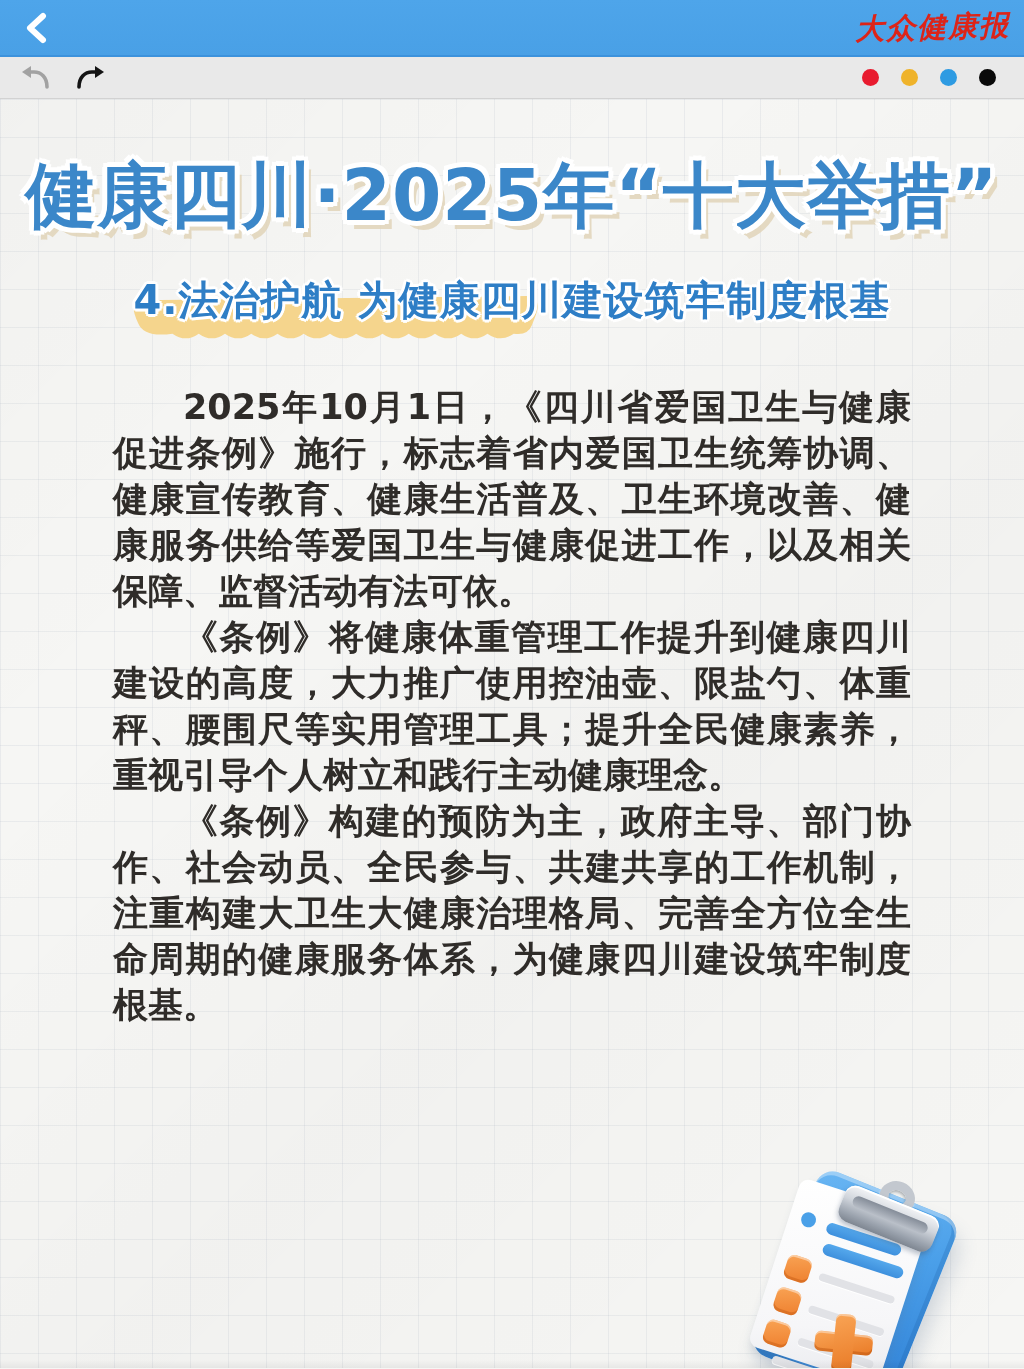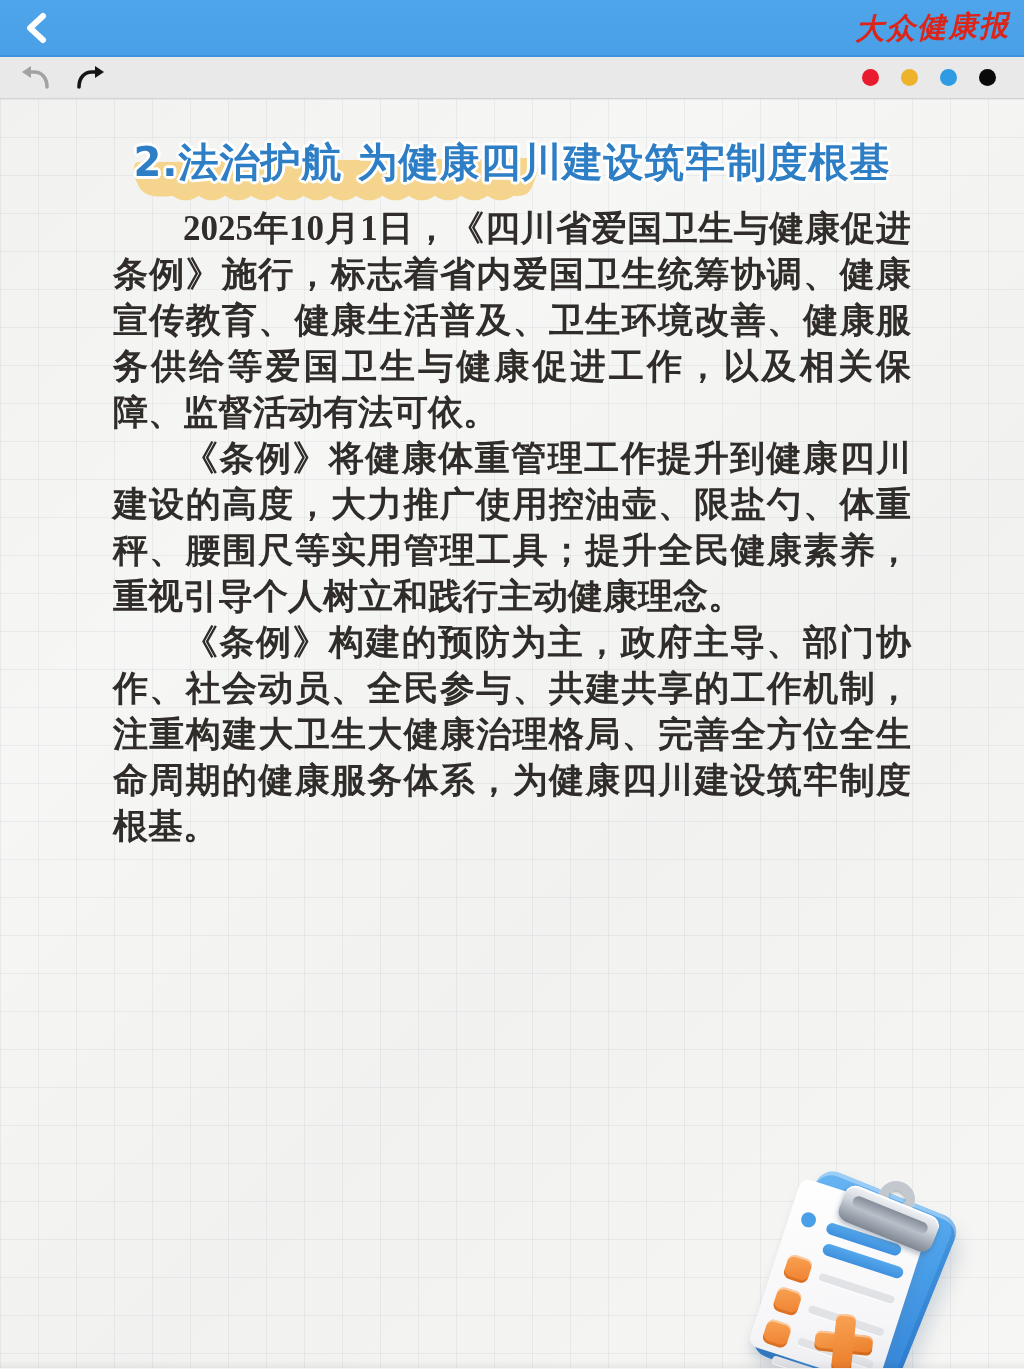--- a/index.html
+++ b/index.html
@@ -55,23 +55,23 @@
   .poster-subtitle{
     position:relative; z-index:1; font-size:40px; font-weight:900; color:#2e7ec6;
     letter-spacing:1px; white-space:nowrap;
     text-shadow:
       -3px 0 0 #fff, 3px 0 0 #fff, 0 -3px 0 #fff, 0 3px 0 #fff,
       -2px -2px 0 #fff, 2px -2px 0 #fff, -2px 2px 0 #fff, 2px 2px 0 #fff;
   }
 
   
   .body-text{
-    width:798px; margin:16px auto 0; color:#2f2c29;
+    width:798px; margin:56px auto 0; color:#2f2c29;
     font-size:35px; line-height:46px; font-weight:700;
-    text-align:justify; letter-spacing:0;font-family:Liberation Serif, serif;
+    text-align:justify; letter-spacing:0;
   }
   .body-text p{ text-indent:2em; }
 
   
   .clipboard{ position:absolute; left:738px; top:1072px; width:232px; height:248px; }
   .cb-rot{ position:absolute; left:42px; top:16px; width:150px; height:198px; transform:rotate(22deg); }
   .cb-board{
     position:absolute; inset:0; border-radius:18px;
     background:linear-gradient(150deg,#6ab6f3 0%, #4a9fe9 45%, #2f7fd4 100%);
     box-shadow: inset 0 4px 0 rgba(255,255,255,.35), inset 0 -7px 0 rgba(27,95,168,.45),
@@ -140,31 +140,32 @@
     <div class="dots">
       <span class="dot" style="background: rgb(232, 27, 47);"></span>
       <span class="dot" style="background: rgb(239, 179, 43);"></span>
       <span class="dot" style="background: rgb(46, 155, 226);"></span>
       <span class="dot" style="background: rgb(10, 10, 10);"></span>
     </div>
   </div>
 
   <div class="page">
 
+    <h1 class="poster-title">健康四川·2025年“十大举措”</h1>
 
     <div class="subtitle-row">
       <span class="subtitle-wrap">
         <svg class="swoosh" viewBox="0 0 420 46" preserveAspectRatio="none">
           <path fill="#f5d58d" d="M16 6 L404 2 Q418 4 412 20 L408 30 Q404 40 390 38
             q -13 9 -26 0 q -13 9 -26 0 q -13 9 -26 0 q -13 9 -26 0 q -13 9 -26 0
             q -13 9 -26 0 q -13 9 -26 0 q -13 9 -26 0 q -13 9 -26 0 q -13 9 -26 0
             q -13 9 -26 0 q -13 9 -26 0 q -13 9 -26 0
             Q 24 42 18 28 Q 10 12 16 6 Z"></path>
         </svg>
-        <h2 class="poster-subtitle">2.法治护航 为健康四川建设筑牢制度根基</h2>
+        <h2 class="poster-subtitle">4.法治护航 为健康四川建设筑牢制度根基</h2>
       </span>
     </div>
 
     <div class="body-text">
       <p>2025年10月1日，《四川省爱国卫生与健康促进条例》施行，标志着省内爱国卫生统筹协调、健康宣传教育、健康生活普及、卫生环境改善、健康服务供给等爱国卫生与健康促进工作，以及相关保障、监督活动有法可依。</p>
       <p>《条例》将健康体重管理工作提升到健康四川建设的高度，大力推广使用控油壶、限盐勺、体重秤、腰围尺等实用管理工具；提升全民健康素养，重视引导个人树立和践行主动健康理念。</p>
       <p>《条例》构建的预防为主，政府主导、部门协作、社会动员、全民参与、共建共享的工作机制，注重构建大卫生大健康治理格局、完善全方位全生命周期的健康服务体系，为健康四川建设筑牢制度根基。</p>
     </div>
 
     <div class="clipboard">

